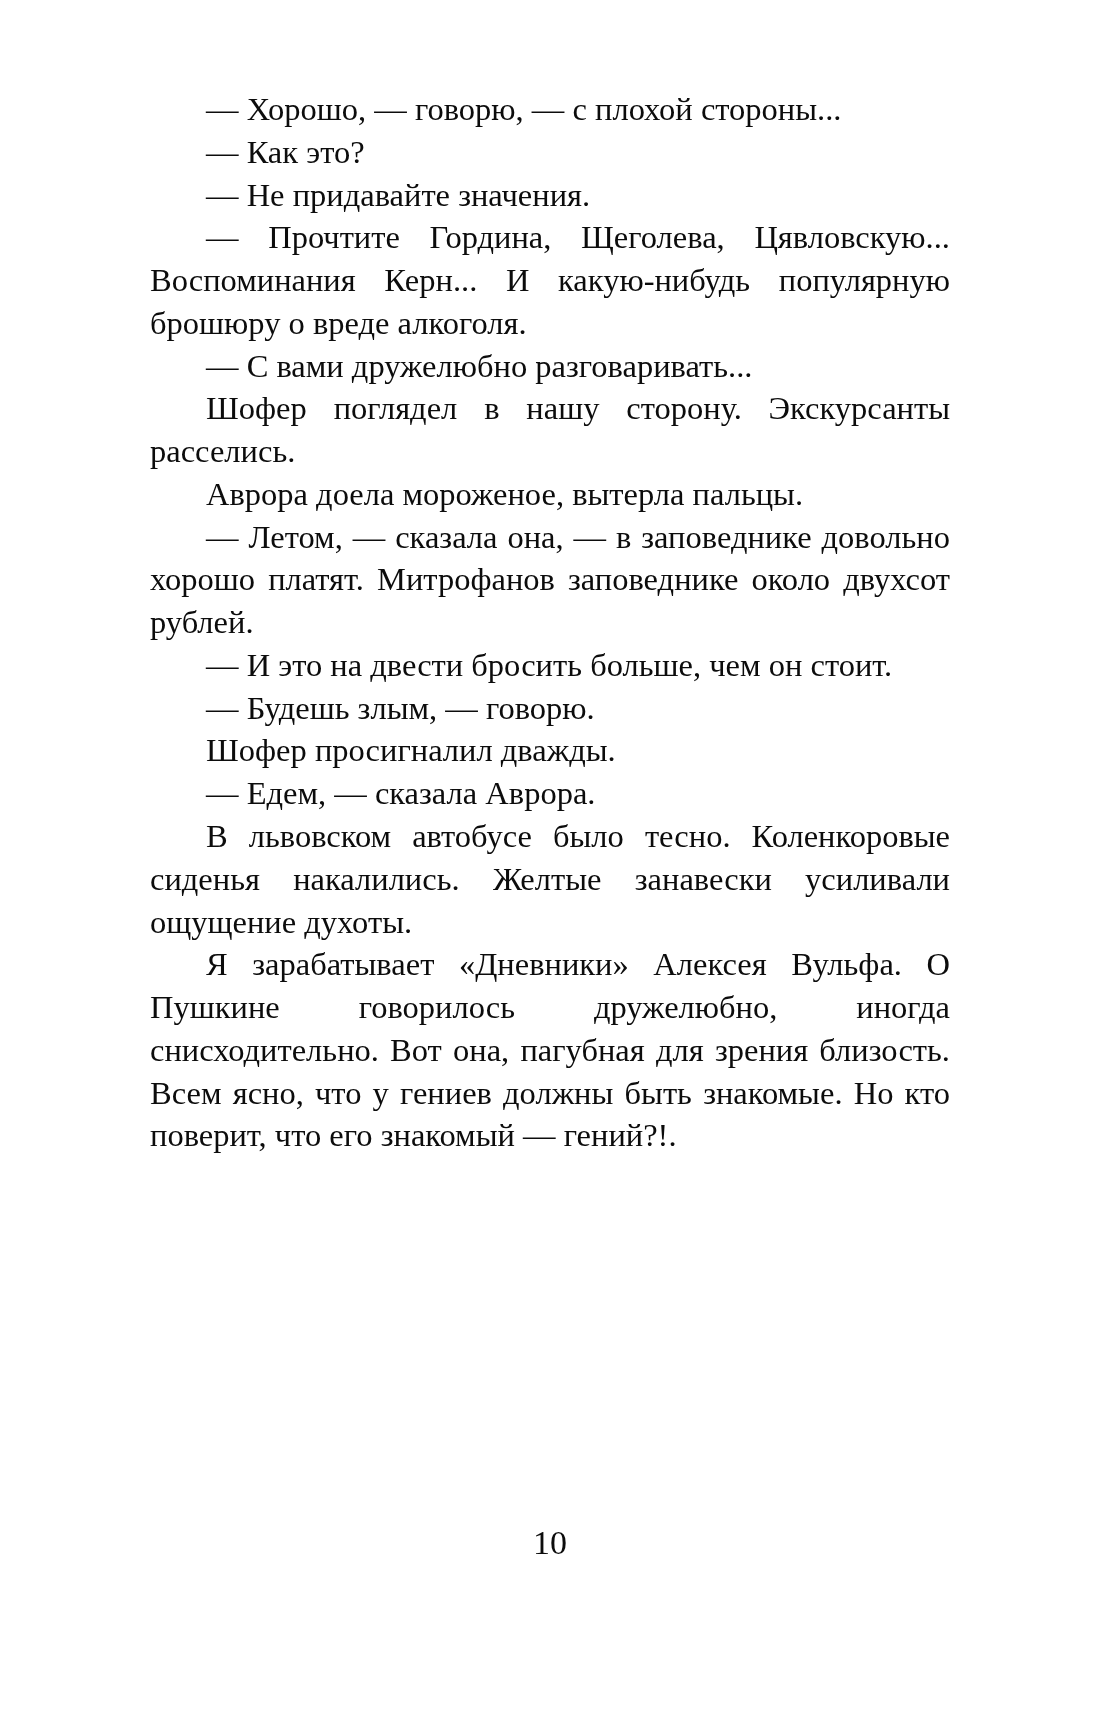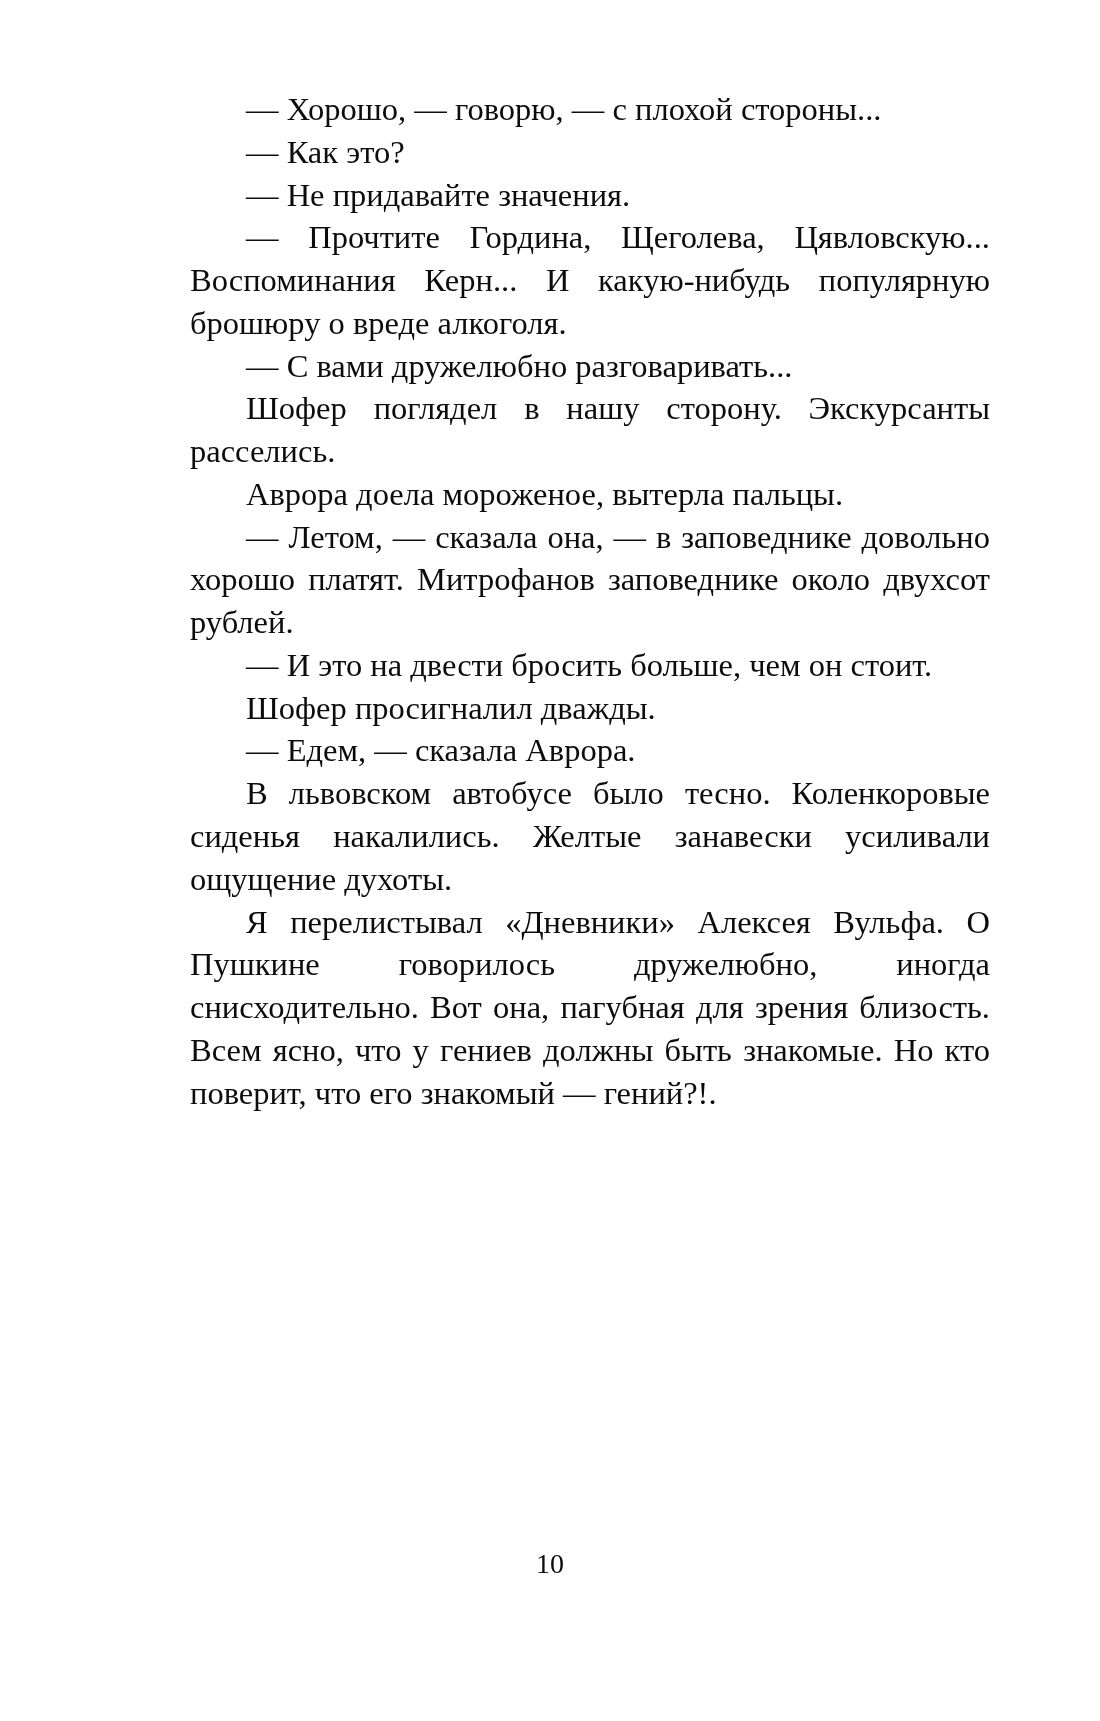--- a/index.html
+++ b/index.html
@@ -14,21 +14,20 @@
     background: #ffffff;
     margin: 0 auto;
     overflow: hidden;
     box-sizing: border-box;
   }
   .text-block {
     position: absolute;
     left: 150px;
     top: 88px;
     width: 800px;
-    margin-left: 40px;
   }
   .para {
     font-family: "Liberation Serif", "DejaVu Serif", serif;
     font-size: 32.5px;
     line-height: 1.316;
     color: #0c0c0c;
     margin: 0;
     text-align: justify;
     text-justify: inter-word;
     -webkit-hyphens: none;
@@ -42,41 +41,41 @@
   .para {
     text-align-last: left;
   }
   .folio {
     position: absolute;
     left: 0;
     right: 0;
     top: 1524px;
     text-align: center;
     font-family: "Liberation Serif", "DejaVu Serif", serif;
-    font-size: 28px;
+    font-size: 34px;
     color: #0c0c0c;
-    margin-top: 24px;
   }
 </style>
 </head>
 <body>
 
 <div class="page">
 
   <div class="text-block">
     <p class="para indent">— Хорошо, — говорю, — с плохой стороны...</p>
     <p class="para indent">— Как это?</p>
     <p class="para indent">— Не придавайте значения.</p>
     <p class="para indent">— Прочтите Гордина, Щеголева, Цявловскую... Воспоминания Керн... И какую-нибудь популярную брошюру о вреде алкоголя.</p>
     <p class="para indent">— С вами дружелюбно разговаривать...</p>
     <p class="para indent">Шофер поглядел в нашу сторону. Экскурсанты расселись.</p>
     <p class="para indent">Аврора доела мороженое, вытерла пальцы.</p>
     <p class="para indent">— Летом, — сказала она, — в заповеднике довольно хорошо платят. Митрофанов заповеднике около двухсот рублей.</p>
     <p class="para indent">— И это на двести бросить больше, чем он стоит.</p>
+    <p class="para indent">— Будешь злым, — говорю.</p>
     <p class="para indent">Шофер просигналил дважды.</p>
     <p class="para indent">— Едем, — сказала Аврора.</p>
     <p class="para indent">В львовском автобусе было тесно. Коленкоровые сиденья накалились. Желтые занавески усиливали ощущение духоты.</p>
-    <p class="para indent">Я перелистывал «Дневники» Алексея Вульфа. О Пушкине говорилось дружелюбно, иногда снисходительно. Вот она, пагубная для зрения близость. Всем ясно, что у гениев должны быть знакомые. Но кто поверит, что его знакомый — гений?!.</p>
+    <p class="para indent">Я зарабатывает «Дневники» Алексея Вульфа. О Пушкине говорилось дружелюбно, иногда снисходительно. Вот она, пагубная для зрения близость. Всем ясно, что у гениев должны быть знакомые. Но кто поверит, что его знакомый — гений?!.</p>
   </div>
 
   <div class="folio">10</div>
 
 </div>
 
 </body></html>

